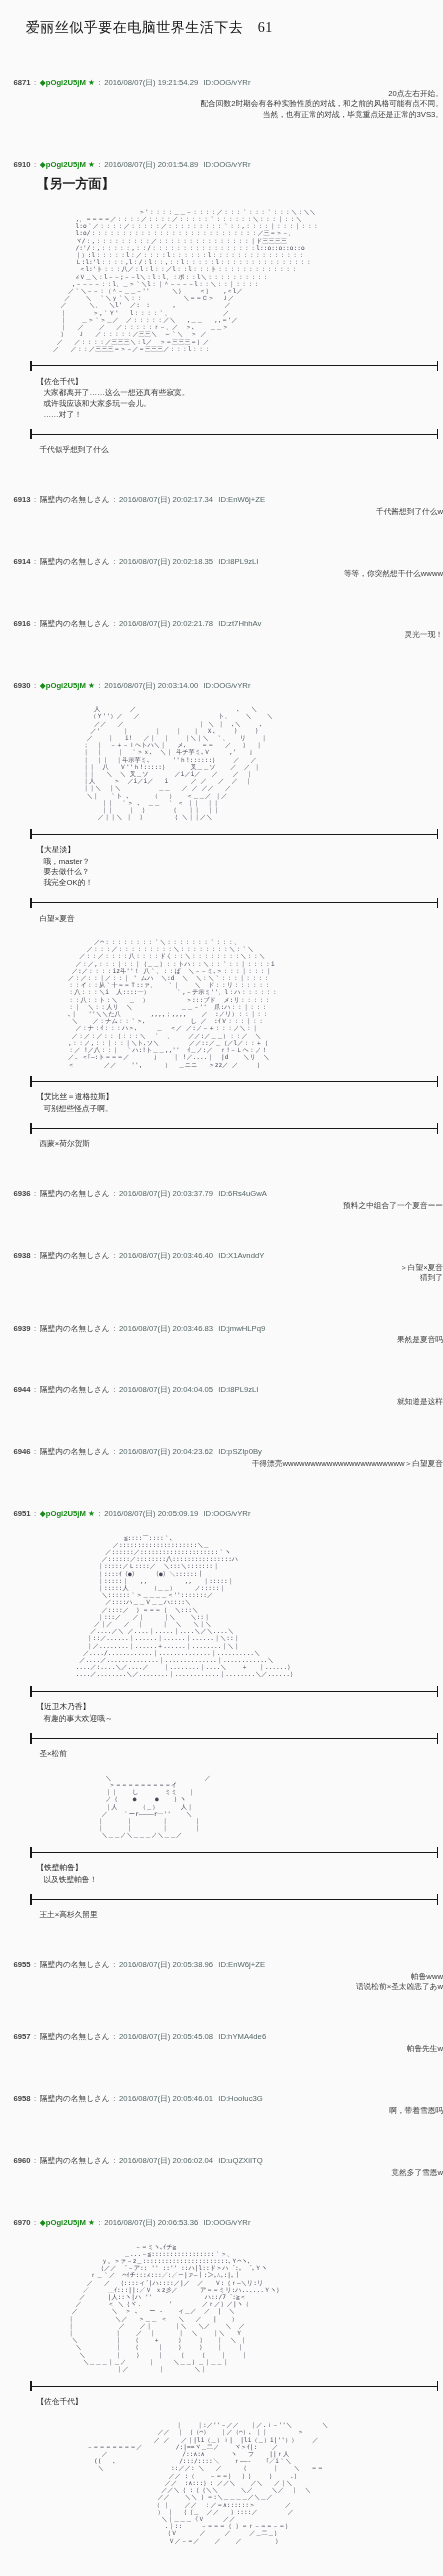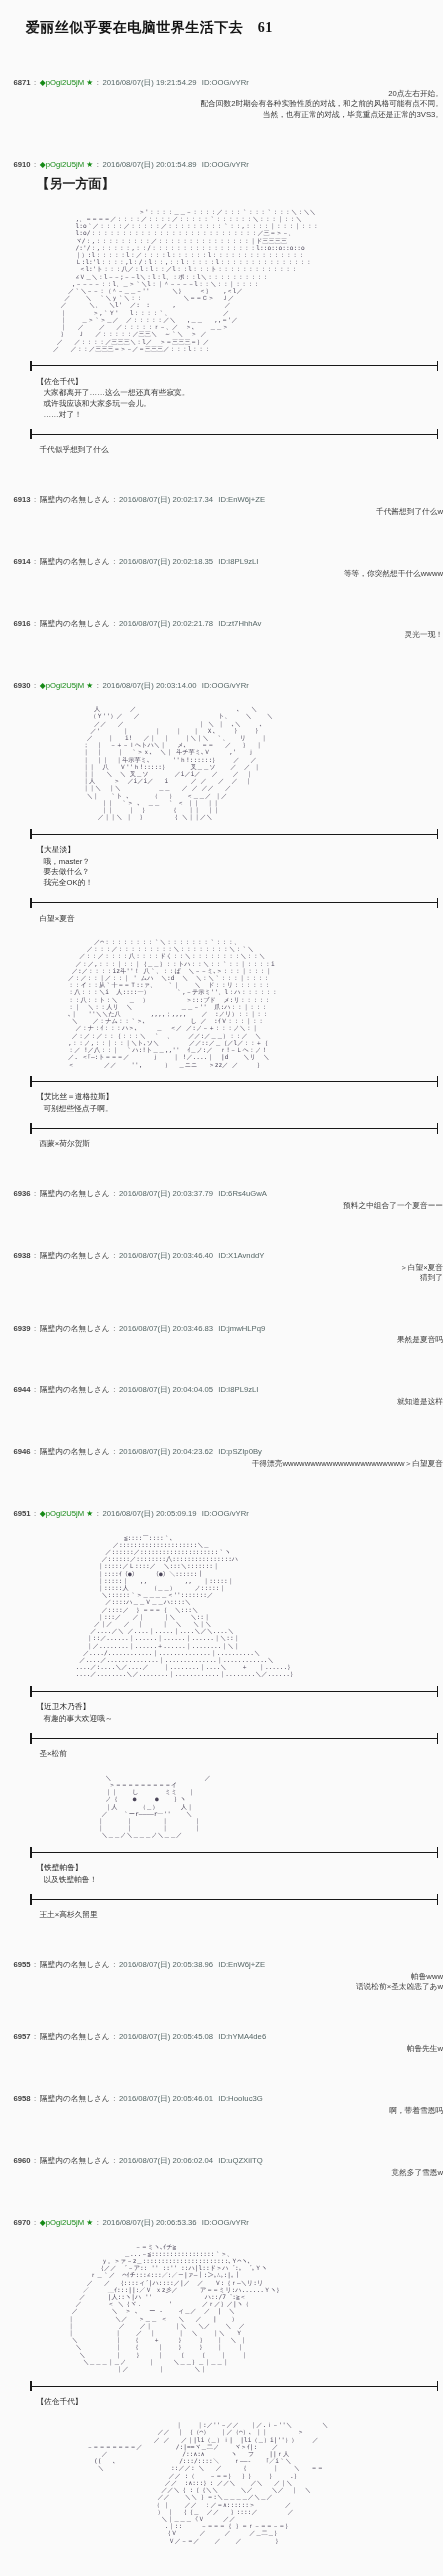--- a/index.html
+++ b/index.html
@@ -1,25 +1,25 @@
 <!DOCTYPE html>
 <html style="font-size:8.2px"><head>
 <meta charset="utf-8">
 <style>
   html,body { margin:0; padding:0; background:#fafafa; }
   body { width:443px; color:#3a3a3a; font-family:"Liberation Sans","DejaVu Sans",sans-serif; }
   .page { padding:15.5px 0 72px 13.4px; }
-  .title { font-size:14px; font-weight:bold; color:#141414; margin:3.1px 0 41px 12.4px;
+  .title { font-size:14px; font-weight:normal; color:#141414; margin:3.1px 0 41px 12.4px;
            letter-spacing:0.5px; font-family:"Liberation Serif","DejaVu Serif",serif; }
   .post { margin-bottom:40px; }
   .post-header { font-size:7.7px; color:#444; white-space:nowrap; }
   .no { color:#444;font-weight:bold; }
   .colon { margin:0 3.6px; color:#555; }
   .name { color:#3a3a3a; }
-  .name.trip { color:#178a17; font-weight:normal; }
+  .name.trip { color:#178a17; font-weight:bold; }
   .date { color:#566; margin-right:5.2px; }
   .pid { color:#566; }
   .post-body { font-size:7.7px; line-height:1.35; margin:1.5px 0 0 21.6px; white-space:pre-line; color:#3a3a3a;text-align:right; }
   .tag { font-size:13px; font-weight:bold; color:#222; margin:5.2px 0 2.1px 23px; }
   .aa { font-family:"DejaVu Sans Mono","Liberation Mono",monospace; font-size:6.2px; line-height:7.2px;
         color:#4a4458; margin:14.4px 0 6.2px 36px; white-space:pre; }
   .sep { position:relative; height:0; border-top:1.5px solid #181818; margin:13.4px 5.2px 10.3px 17.5px; }
   .sep i { position:absolute; width:1.5px; height:10.3px; background:#181818; top:-5.7px; }
   .sep .tl { left:-0.5px; }
   .sep .tr { right:-0.5px; }

